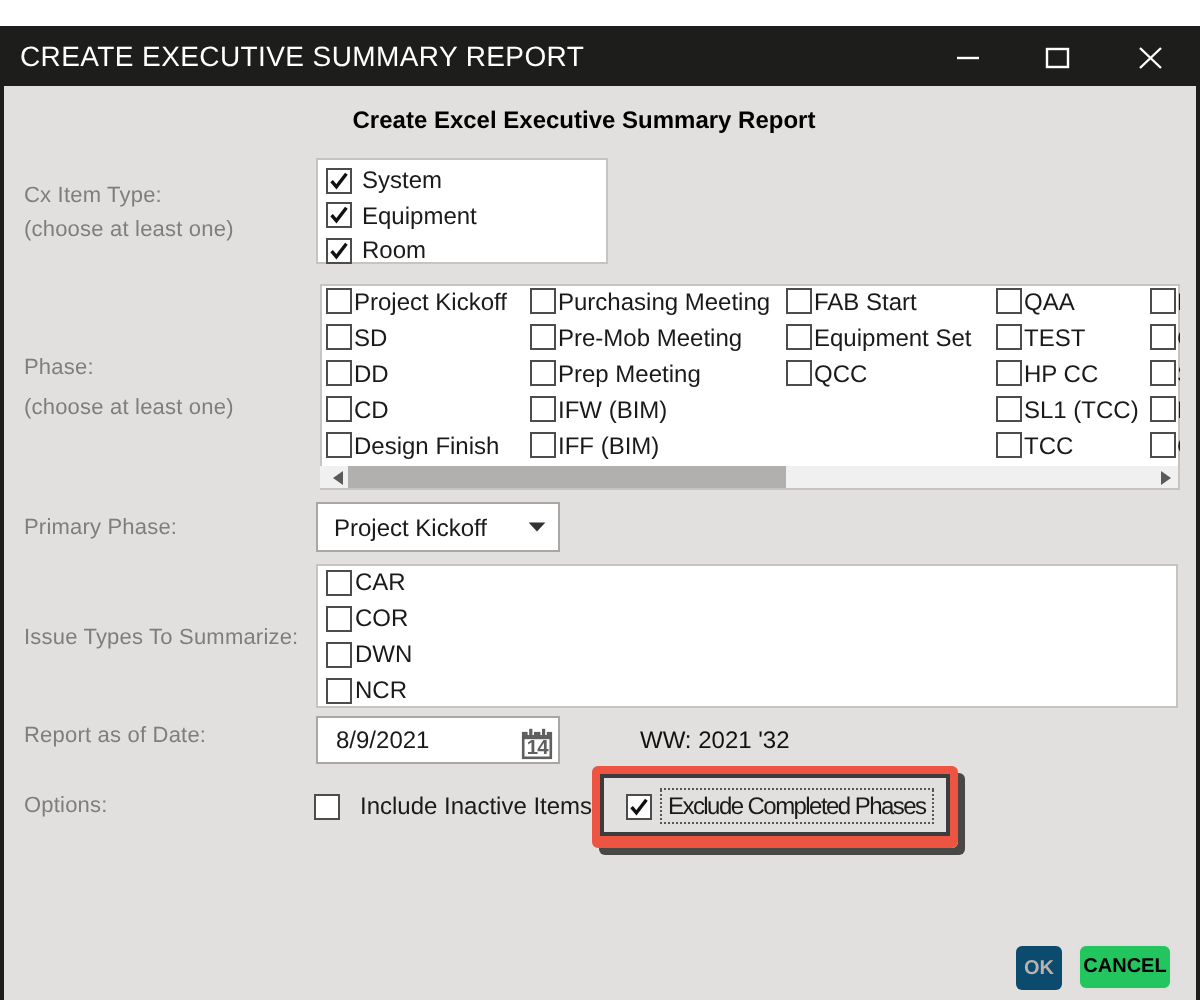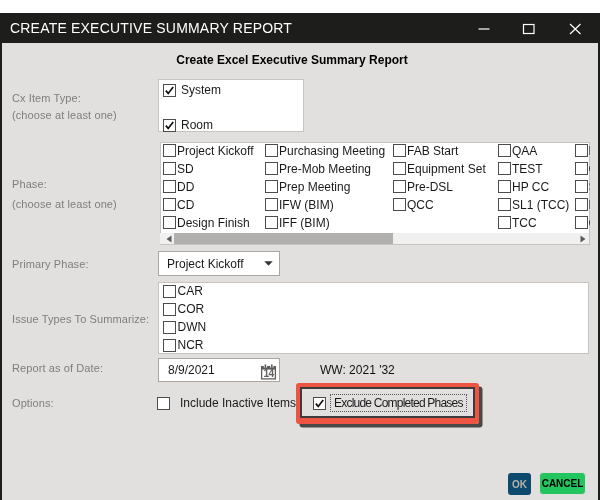--- a/index.html
+++ b/index.html
@@ -43,20 +43,27 @@
   <div class="lbl" style="top:384px;">Options:</div>
 
   <div class="box" style="left:158px;top:66px;width:146px;height:53px;"></div>
   <div class="row" style="left:163px;top:68px;">
     <svg width="13" height="13" viewBox="0 0 13 13">
         <rect x="0.5" y="0.5" width="12" height="12" fill="#fff" stroke="#4c4c4c"></rect>
         <path d="M2.8 6.6 L5.2 9.4 L10.2 2.9" fill="none" stroke="#111" stroke-width="1.7"></path>
       </svg>
     <span class="t">System</span>
   </div>
+  <div class="row" style="left:163px;top:85.5px;">
+    <svg width="13" height="13" viewBox="0 0 13 13">
+        <rect x="0.5" y="0.5" width="12" height="12" fill="#fff" stroke="#4c4c4c"></rect>
+        <path d="M2.8 6.6 L5.2 9.4 L10.2 2.9" fill="none" stroke="#111" stroke-width="1.7"></path>
+      </svg>
+    <span class="t">Equipment</span>
+  </div>
   <div class="row" style="left:163px;top:103px;">
     <svg width="13" height="13" viewBox="0 0 13 13">
         <rect x="0.5" y="0.5" width="12" height="12" fill="#fff" stroke="#4c4c4c"></rect>
         <path d="M2.8 6.6 L5.2 9.4 L10.2 2.9" fill="none" stroke="#111" stroke-width="1.7"></path>
       </svg>
     <span class="t">Room</span>
   </div>
 
   <div class="box" style="left:160px;top:129px;width:430px;height:103px;"></div>
   <div class="abs" id="phasecols" style="left:160px;top:129px;width:429.5px;height:102px;overflow:hidden;">
@@ -105,24 +112,20 @@
         </div>
     </div>
     <div class="pcol" style="left:233px;">
       <div class="prow">
           <div class="c"></div>
           <span class="t">FAB Start</span>
         </div>
       <div class="prow">
           <div class="c"></div>
           <span class="t">Equipment Set</span>
-        </div>
-      <div class="prow">
-          <div class="c"></div>
-          <span class="t">Pre-DSL</span>
         </div>
       <div class="prow">
           <div class="c"></div>
           <span class="t">QCC</span>
         </div>
     </div>
     <div class="pcol" style="left:338px;">
       <div class="prow">
           <div class="c"></div>
           <span class="t">QAA</span>

